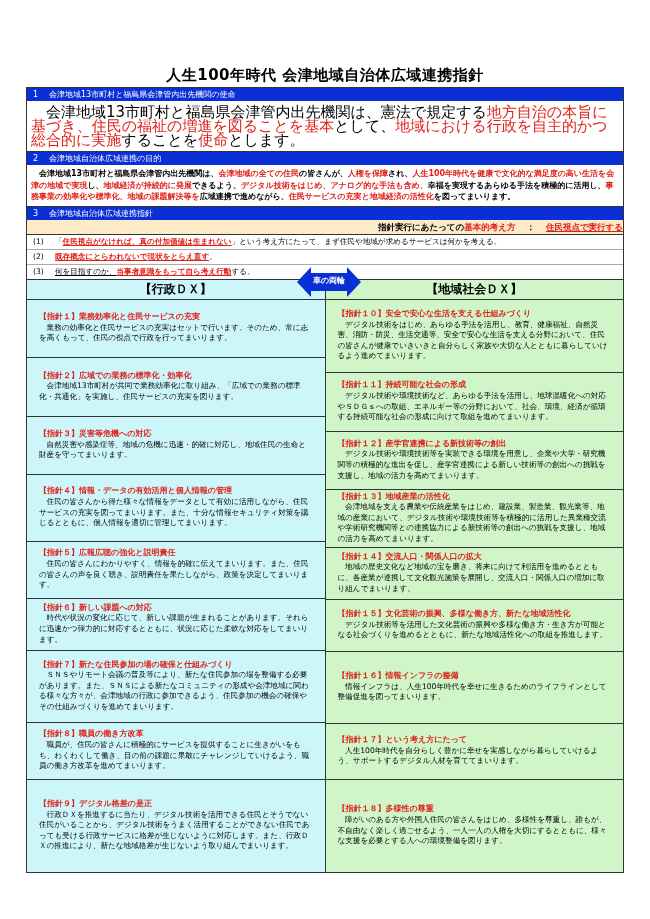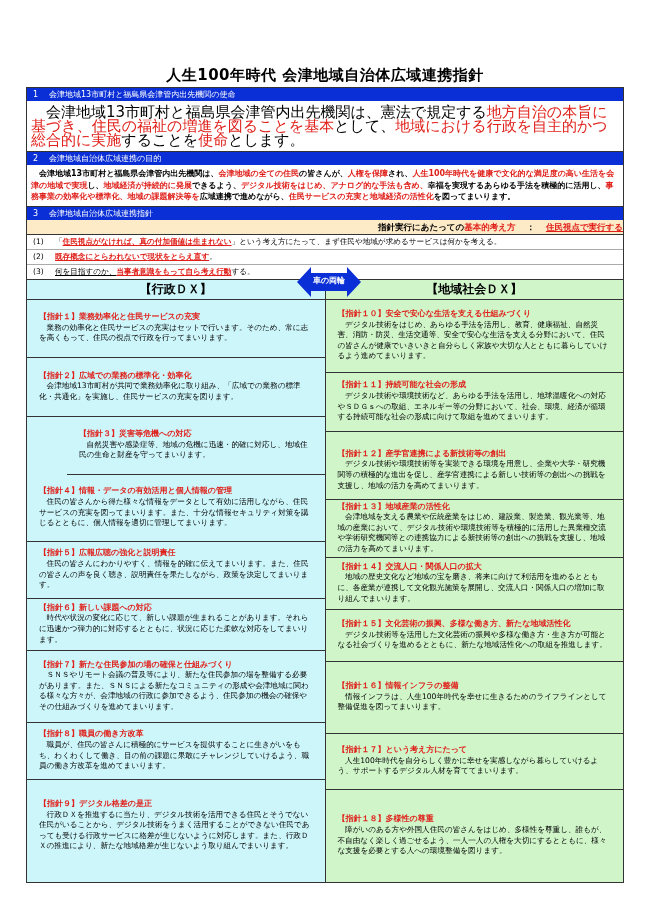--- a/index.html
+++ b/index.html
@@ -82,21 +82,21 @@
   <div class="cols">
     <div class="col left" id="leftcol">
         <div class="item" style="height: 57px;">
           <div class="t">【指針１】業務効率化と住民サービスの充実</div>
           <div class="b">業務の効率化と住民サービスの充実はセットで行います。そのため、常に志を高くもって、住民の視点で行政を行ってまいります。</div>
         </div>
         <div class="item" style="height: 58px;">
           <div class="t">【指針２】広域での業務の標準化・効率化</div>
           <div class="b">会津地域13市町村が共同で業務効率化に取り組み、「広域での業務の標準化・共通化」を実施し、住民サービスの充実を図ります。</div>
         </div>
-        <div class="item" style="height: 57px; margin-left: 40px;">
+        <div class="item" style="height: 57px;">
           <div class="t">【指針３】災害等危機への対応</div>
           <div class="b">自然災害や感染症等、地域の危機に迅速・的確に対応し、地域住民の生命と財産を守ってまいります。</div>
         </div>
         <div class="item" style="height: 66px;">
           <div class="t">【指針４】情報・データの有効活用と個人情報の管理</div>
           <div class="b">住民の皆さんから得た様々な情報をデータとして有効に活用しながら、住民サービスの充実を図ってまいります。また、十分な情報セキュリティ対策を講じるとともに、個人情報を適切に管理してまいります。</div>
         </div>
         <div class="item" style="height: 56px;">
           <div class="t">【指針５】広報広聴の強化と説明責任</div>
           <div class="b">住民の皆さんにわかりやすく、情報を的確に伝えてまいります。また、住民の皆さんの声を良く聴き、説明責任を果たしながら、政策を決定してまいります。</div>
@@ -120,21 +120,21 @@
       </div>
     <div class="col right" id="rightcol">
         <div class="item" style="height: 72px;">
           <div class="t">【指針１０】安全で安心な生活を支える仕組みづくり</div>
           <div class="b">デジタル技術をはじめ、あらゆる手法を活用し、教育、健康福祉、自然災害、消防・防災、生活交通等、安全で安心な生活を支える分野において、住民の皆さんが健康でいきいきと自分らしく家族や大切な人とともに暮らしていけるよう進めてまいります。</div>
         </div>
         <div class="item" style="height: 58px;">
           <div class="t">【指針１１】持続可能な社会の形成</div>
           <div class="b">デジタル技術や環境技術など、あらゆる手法を活用し、地球温暖化への対応やＳＤＧｓへの取組、エネルギー等の分野において、社会、環境、経済が循環する持続可能な社会の形成に向けて取組を進めてまいります。</div>
         </div>
-        <div class="item" style="height: 57px; margin-top: 10px;">
+        <div class="item" style="height: 57px;">
           <div class="t">【指針１２】産学官連携による新技術等の創出</div>
           <div class="b">デジタル技術や環境技術等を実装できる環境を用意し、企業や大学・研究機関等の積極的な進出を促し、産学官連携による新しい技術等の創出への挑戦を支援し、地域の活力を高めてまいります。</div>
         </div>
         <div class="item" style="height: 57px;">
           <div class="t">【指針１３】地域産業の活性化</div>
           <div class="b">会津地域を支える農業や伝統産業をはじめ、建設業、製造業、観光業等、地域の産業において、デジタル技術や環境技術等を積極的に活用した異業種交流や学術研究機関等との連携協力による新技術等の創出への挑戦を支援し、地域の活力を高めてまいります。</div>
         </div>
         <div class="item" style="height: 51px;">
           <div class="t">【指針１４】交流人口・関係人口の拡大</div>
           <div class="b">地域の歴史文化など地域の宝を磨き、将来に向けて利活用を進めるとともに、各産業が連携して文化観光施策を展開し、交流人口・関係人口の増加に取り組んでまいります。</div>

